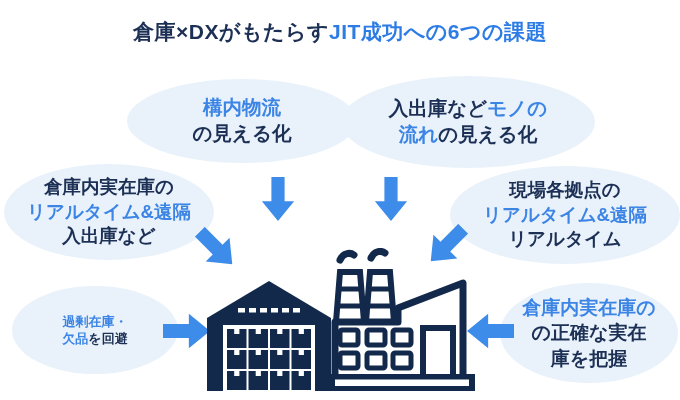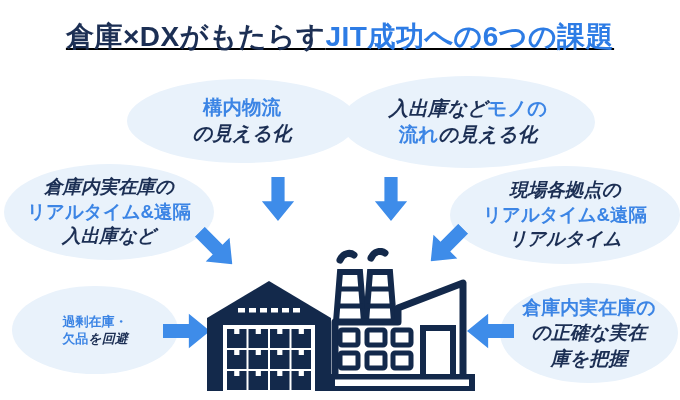--- a/index.html
+++ b/index.html
@@ -9,34 +9,33 @@
     --title-blue:#2d7ce5;
     --arrow-blue:#3e8ce9;
     --bubble-bg:#e9f2fb;
   }
   html,body{margin:0;padding:0;background:#fff;}
   body{font-family:"Liberation Sans","DejaVu Sans",sans-serif;}
   .canvas{position:relative;width:680px;height:400px;background:#fff;overflow:hidden;}
 
   .title{
     position:absolute;top:18px;left:0;width:100%;margin:0;
-    text-align:center;font-size:28px;font-weight:700;letter-spacing:.5px;
+    text-align:center;font-size:21px;font-weight:700;letter-spacing:.5px;
     white-space:nowrap;
-    text-decoration:underline;
   }
   .title .t-dark{color:var(--text-dark);}
   .title .t-blue{color:var(--title-blue);}
 
   .bubble{
     position:absolute;background:var(--bubble-bg);border-radius:50%;
     display:flex;flex-direction:column;align-items:center;justify-content:center;
     text-align:right;font-weight:700;line-height:1.32;white-space:nowrap;
   }
   .bubble .blue{color:var(--blue);}
-  .bubble .dark{color:var(--text-dark);font-style:italic;}
+  .bubble .dark{color:var(--text-dark);}
 
   #b-tl{left:127px;top:79px;width:230px;height:84px;font-size:19.5px;}
   #b-tr{left:341px;top:76px;width:254px;height:92px;font-size:19.5px;}
   #b-ml{left:4px;top:164px;width:210px;height:96px;font-size:18.5px;}
   #b-mr{left:450px;top:166px;width:230px;height:98px;font-size:18.5px;}
   #b-bl{left:12px;top:286px;width:166px;height:88px;font-size:13px;}
   #b-br{left:500px;top:283px;width:178px;height:100px;font-size:19px;}
 
   .arrow{position:absolute;color:var(--arrow-blue);}
   .arrow polygon{fill:currentColor;}

